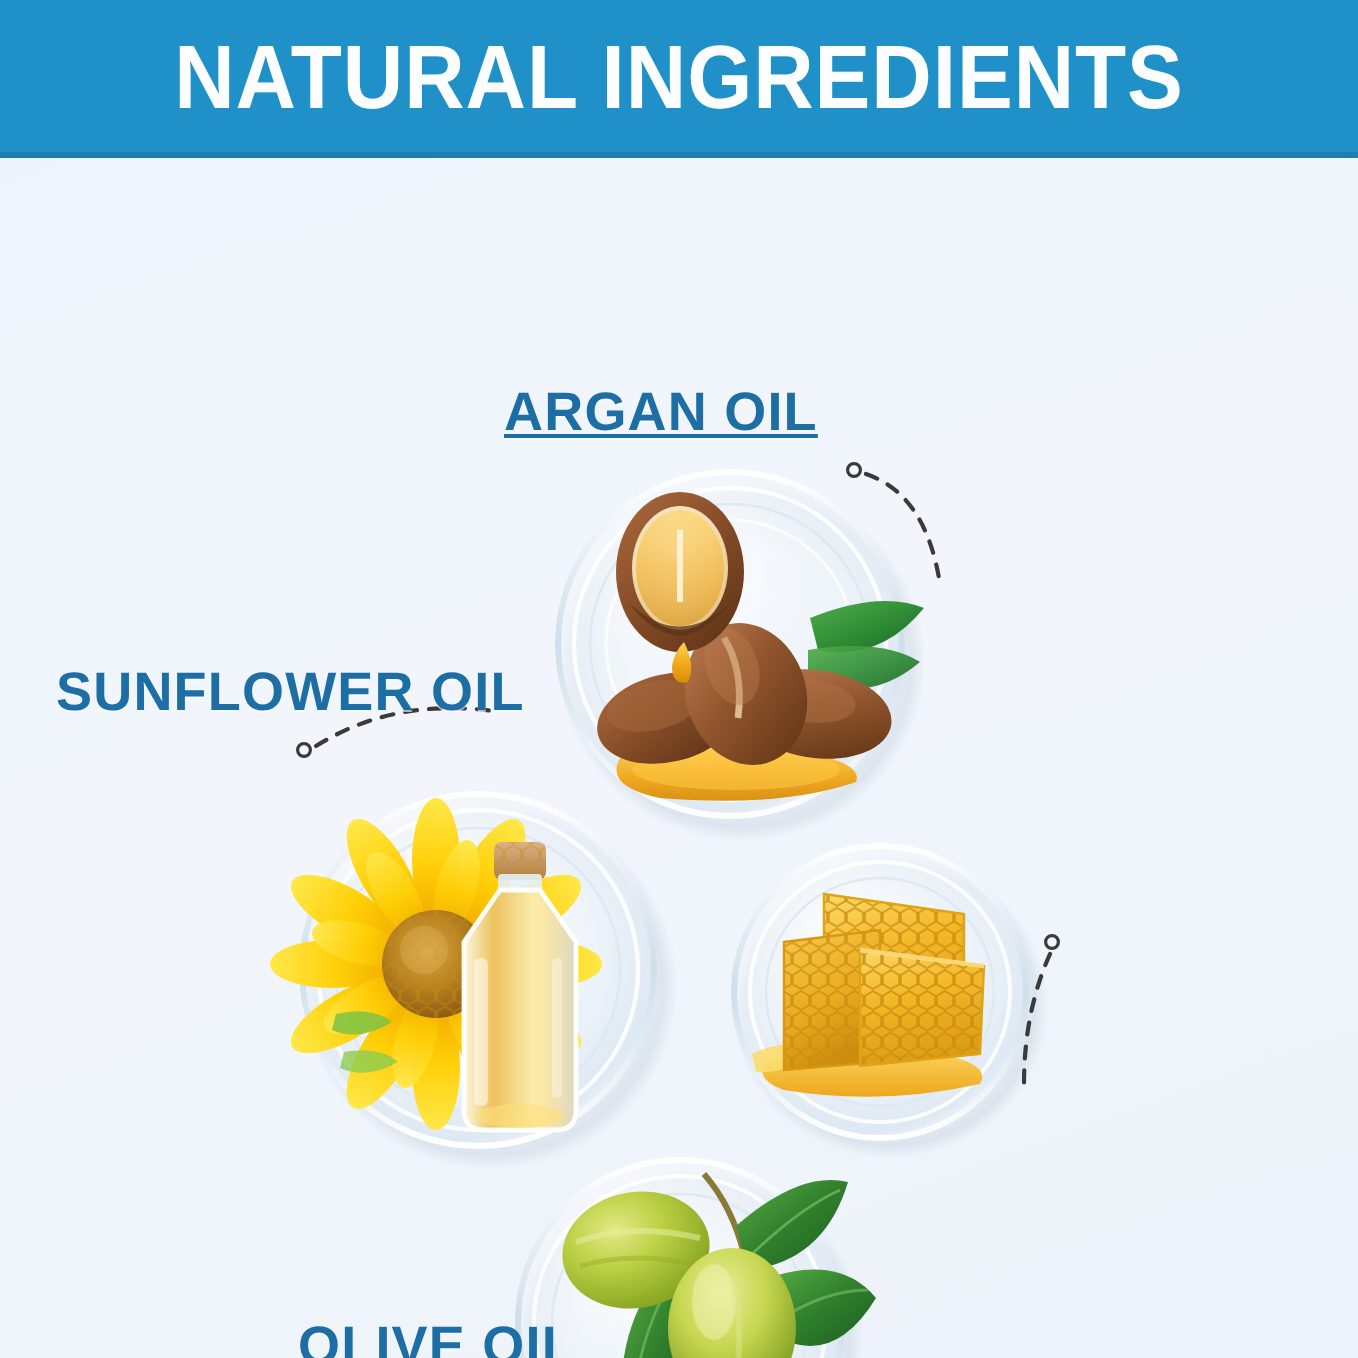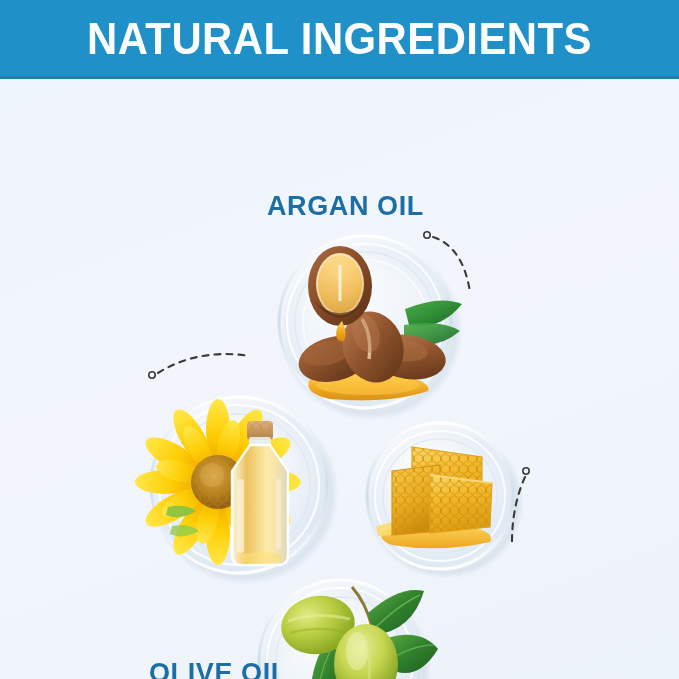--- a/index.html
+++ b/index.html
@@ -62,21 +62,21 @@
   .label {
     position: absolute;
     color: #1c6ea4;
     font-family: "Liberation Sans", sans-serif;
     font-weight: bold;
     font-size: 27px;
     letter-spacing: 0.6px;
     white-space: nowrap;
     text-shadow: 0 1px 0 rgba(255,255,255,0.6);
   }
-  .label-argan     { left: 267px; top: 112px; }
+  .label-argan     { left: 252px; top: 112px; text-decoration: underline; }
   .label-sunflower { left: 28px;  top: 252px; }
   .label-beeswax   { left: 513px; top: 348px; }
   .label-olive     { left: 149px; top: 579px; }
 
   
   .scene {
     position: absolute;
     left: 0; top: 0;
     width: 679px;
     height: 679px;
@@ -371,17 +371,18 @@
         </g>
         <g>
           <circle cx="287" cy="644" r="3.2" fill="none" stroke="#3a3a3a" stroke-width="1.6" stroke-dasharray="0"></circle>
           <path d="M282 641 Q 266 622 264 601"></path>
         </g>
       </g>
     </svg>
 
     <div class="label label-argan">ARGAN OIL</div>
 
+    <div class="label label-sunflower">SUNFLOWER OIL</div>
 
 
     <div class="label label-olive">OLIVE OIL</div>
   </div>
 </div>
 
 </body></html>

